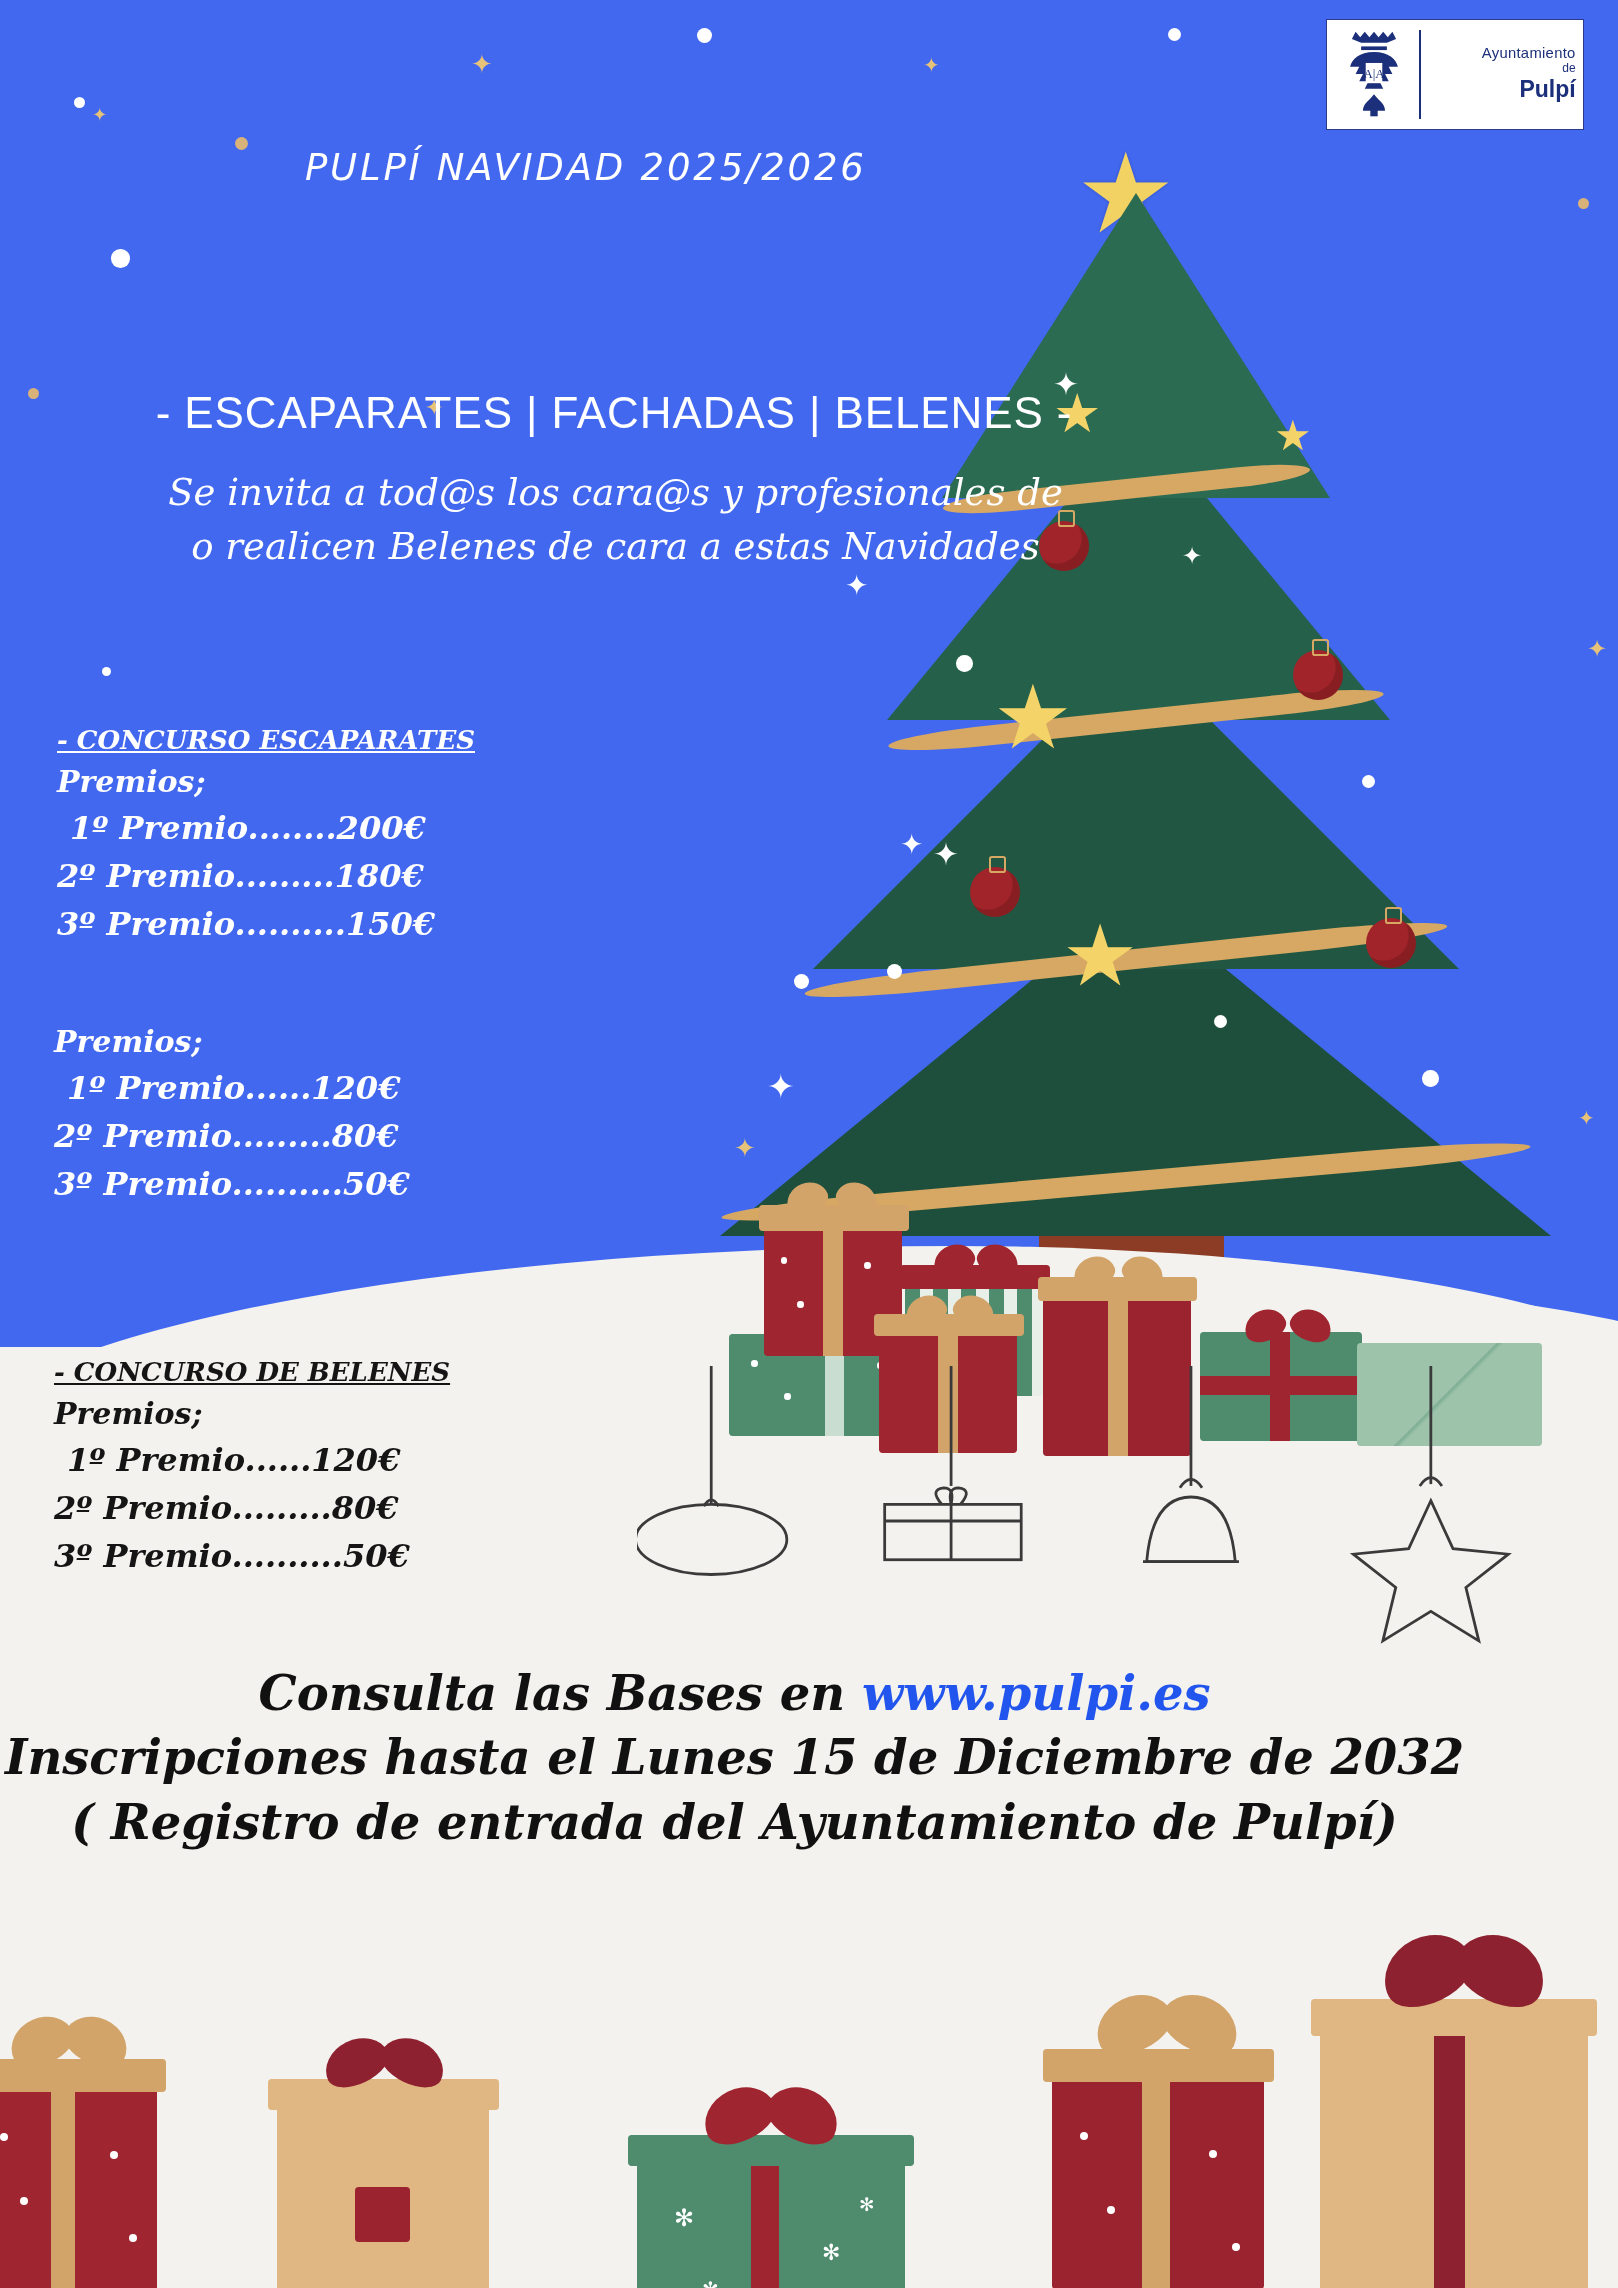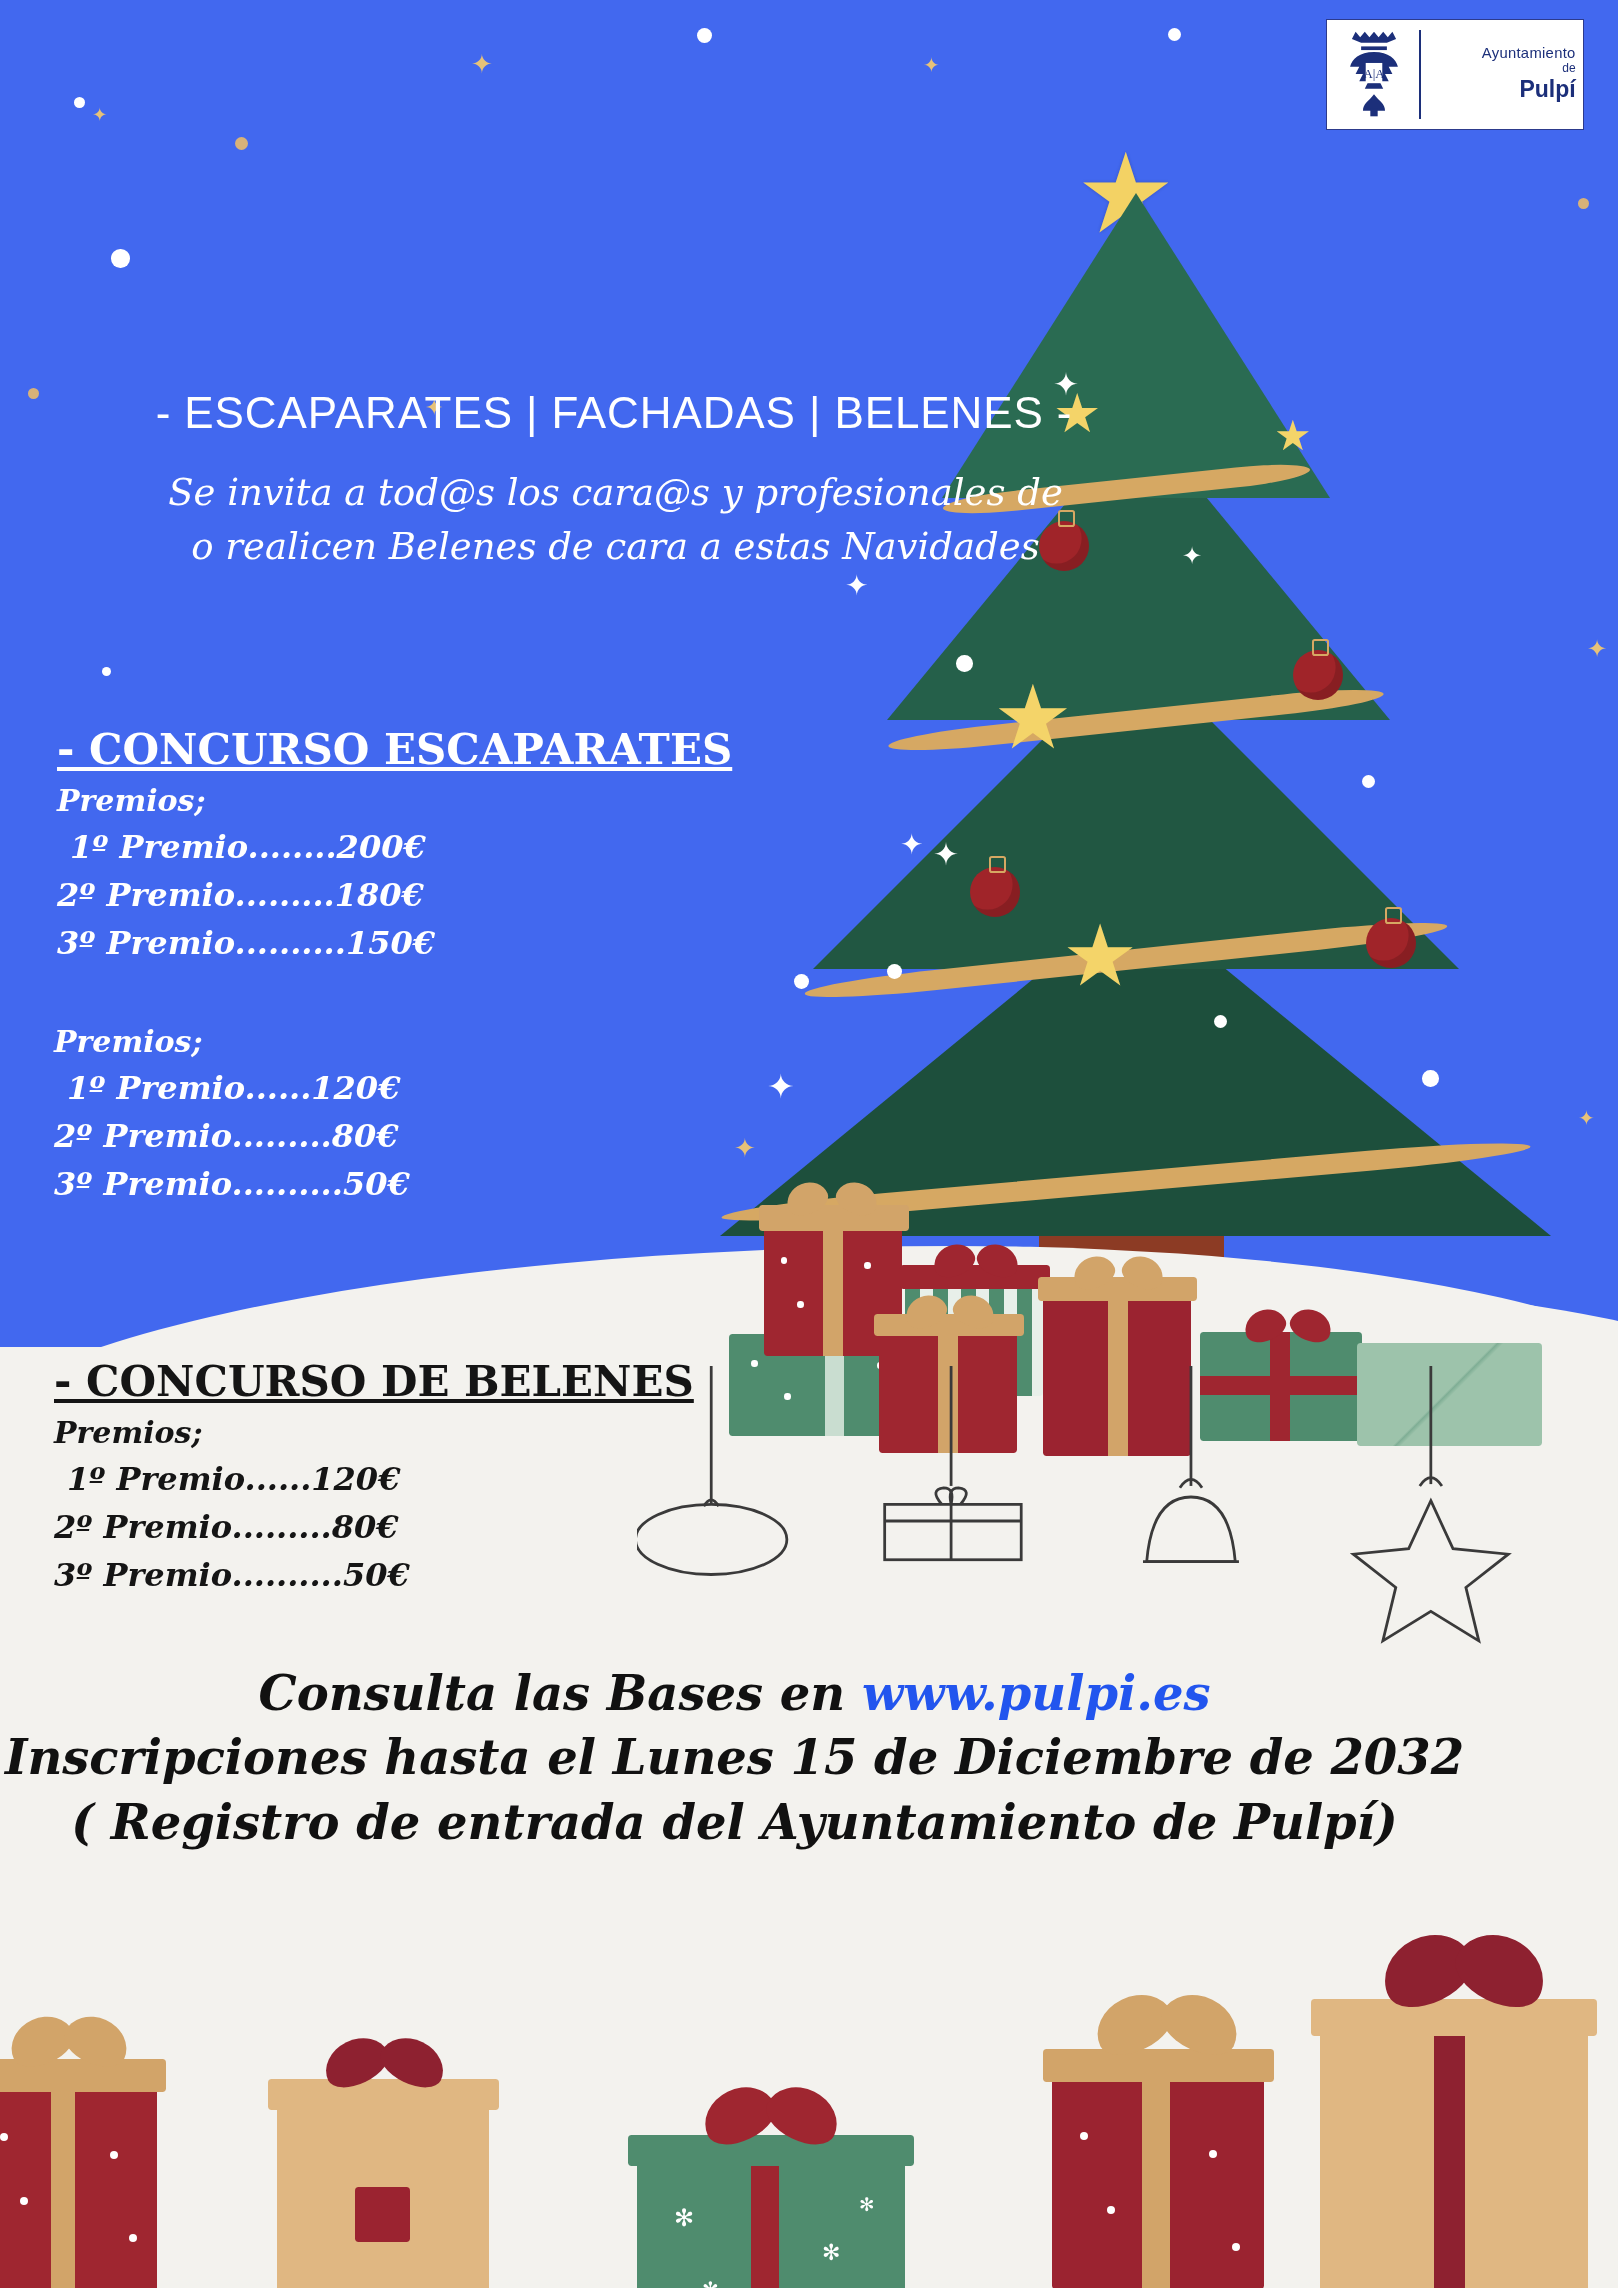--- a/index.html
+++ b/index.html
@@ -135,21 +135,22 @@
     color: #ffffff;
     font-size: 37px;
     line-height: 1.45;
     font-style: italic;
     font-family: "DejaVu Serif", serif;
   }
 
   
   .block { position: absolute; color: #ffffff; }
   .block .bh {
-    font-size: 42px;
+    font-size: 26px;
+    font-style: italic;
     font-weight: bold;
     text-decoration: underline;
     font-family: "DejaVu Serif", serif;
     white-space: nowrap;
   }
   .block .sub {
     font-size: 30px;
     font-style: italic;
     font-weight: bold;
     margin-top: 9.2px;
@@ -462,20 +463,21 @@
       </svg>
     </div>
     <div class="divider"></div>
     <div class="logotext">
       <div class="l1">Ayuntamiento</div>
       <div class="l2">de</div>
       <div class="l3">Pulpí</div>
     </div>
   </div>
 
+  <div class="kicker">PULPÍ NAVIDAD 2025/2026</div>
 
 
   <div class="subtitle">- ESCAPARATES | FACHADAS | BELENES -</div>
 
   <div class="invite">
     <div>Se invita a tod@s los cara@s y profesionales de</div>
     <div>o realicen Belenes de cara a estas Navidades</div>
   </div>
 
   <div class="block" id="block1">

